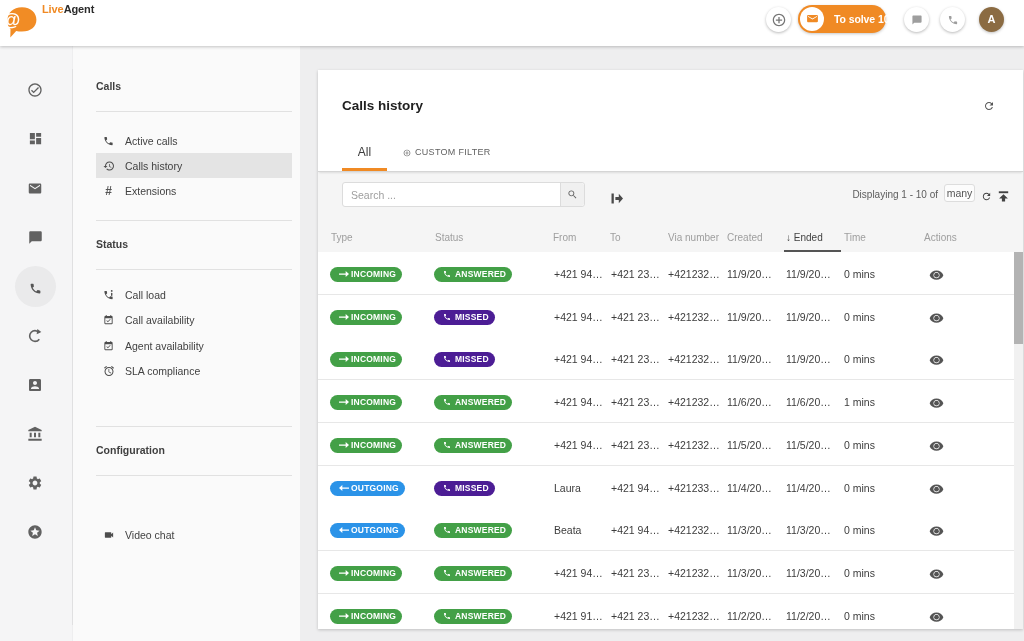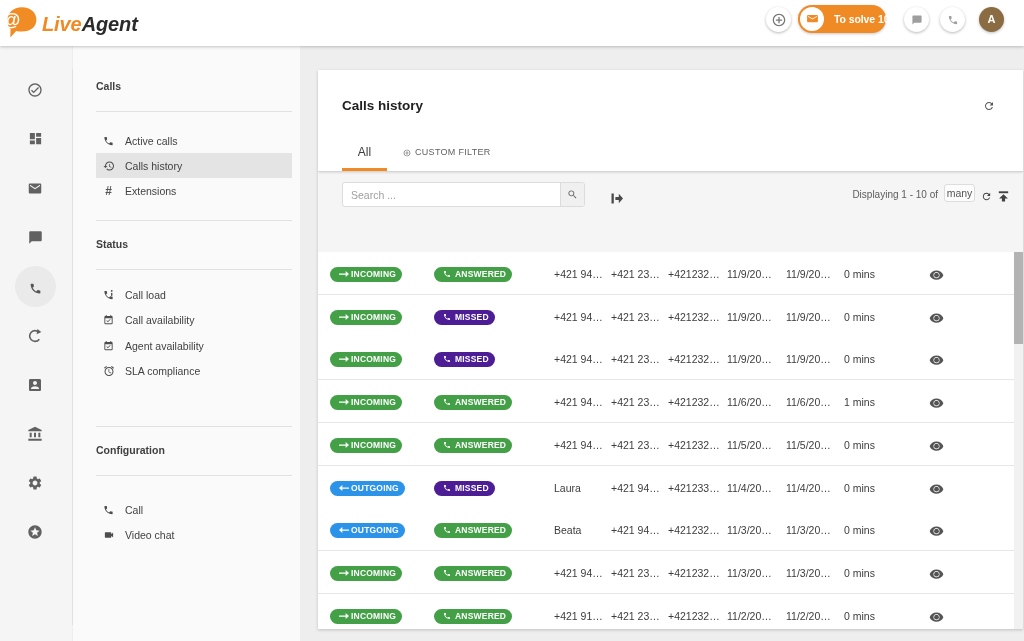--- a/index.html
+++ b/index.html
@@ -1,21 +1,21 @@
 <!DOCTYPE html>
 <html><head>
 <meta charset="utf-8">
 <style>
 * { margin:0; padding:0; box-sizing:border-box; }
 html,body { width:1024px; height:641px; overflow:hidden; font-family:"Liberation Sans", sans-serif; background:#eeeeef; -webkit-font-smoothing:antialiased; will-change:transform; }
 
 
 #hdr { position:absolute; top:0; left:0; width:1024px; height:46px; background:#fff; box-shadow:0 1px 3px rgba(0,0,0,.22); z-index:20; }
 #logo { position:absolute; left:0px; top:4px; }
-#logotext { position:absolute; left:42px; top:13px; font-size:20px; font-weight:bold; color:#2b2b2b; letter-spacing:-0.1px;font-style:italic;}
+#logotext { position:absolute; left:42px; top:3px; font-size:11px; font-weight:bold; color:#2b2b2b; letter-spacing:-0.1px;}
 #logotext .lv { color:#f08a24; }
 .hbtn { position:absolute; top:7px; width:25px; height:25px; border-radius:50%; background:#fff; box-shadow:0 1px 3px rgba(0,0,0,.28); }
 .hbtn svg { position:absolute; left:50%; top:50%; transform:translate(-50%,-50%); }
 #tosolve { position:absolute; left:798px; top:5px; width:88px; height:28px; background:#f08a24; border-radius:14px; box-shadow:0 1px 3px rgba(0,0,0,.22); }
 #tosolve .circ { position:absolute; left:2px; top:2px; width:24px; height:24px; background:#fff; border-radius:50%; }
 #tosolve .circ svg { position:absolute; left:7px; top:8px; }
 #tosolve .lbl { position:absolute; left:36px; top:8px; font-size:10.5px; font-weight:bold; color:#fff; letter-spacing:-0.1px; }
 #tosolve .num { position:absolute; left:80px; top:8px; font-size:10.5px; font-weight:bold; color:#fff; }
 #avatar { position:absolute; left:979px; top:7px; width:25px; height:25px; border-radius:50%; background:#8b6b42; color:#fff; font-size:11px; font-weight:bold; text-align:center; line-height:25px; box-shadow:0 1px 3px rgba(0,0,0,.25); }
 
@@ -204,26 +204,20 @@
     <svg width="12" height="12" viewBox="0 0 24 24" fill="#4d4d4d">
         <path d="M22 5.72l-4.6-3.86-1.29 1.53 4.6 3.86L22 5.72zM7.88 3.39L6.6 1.86 2 5.71l1.29 1.53 4.59-3.85zM12.5 8H11v6l4.75 2.85.75-1.23-4-2.37V8zM12 4c-4.97 0-9 4.03-9 9s4.02 9 9 9c4.97 0 9-4.03 9-9s-4.03-9-9-9zm0 16c-3.87 0-7-3.13-7-7s3.13-7 7-7 7 3.13 7 7-3.13 7-7 7z"></path>
       </svg>
     <span class="t">SLA compliance</span>
   </div>
 
   <div class="mdiv" style="top:380px;"></div>
   <div class="mtitle" style="top:398px;">Configuration</div>
   <div class="mdiv" style="top:429px;"></div>
 
-  <div class="mitem" style="top:451px;">
-    <svg width="11" height="11" viewBox="0 0 24 24" fill="#4d4d4d">
-        <path d="M6.62 10.79c1.44 2.83 3.76 5.14 6.59 6.59l2.2-2.2c.27-.27.67-.36 1.02-.24 1.12.37 2.33.57 3.57.57.55 0 1 .45 1 1V20c0 .55-.45 1-1 1-9.39 0-17-7.61-17-17 0-.55.45-1 1-1h3.5c.55 0 1 .45 1 1 0 1.25.2 2.45.57 3.57.11.35.03.74-.25 1.02l-2.2 2.2z"></path>
-      </svg>
-    <span class="t">Call</span>
-  </div>
   <div class="mitem" style="top:476px;">
     <svg width="12" height="11" viewBox="0 0 24 24" fill="#4d4d4d">
         <path d="M17 10.5V7c0-.55-.45-1-1-1H4c-.55 0-1 .45-1 1v10c0 .55.45 1 1 1h12c.55 0 1-.45 1-1v-3.5l4 4v-11l-4 4z"></path>
       </svg>
     <span class="t">Video chat</span>
   </div>
 </div>
 
 <div id="card">
   <div id="cardhead">
@@ -254,20 +248,32 @@
     <div id="many">many</div>
     <div id="tref"><svg width="11" height="11" viewBox="0 0 24 24" fill="#424242">
           <path d="M17.65 6.35C16.2 4.9 14.21 4 12 4c-4.42 0-7.99 3.58-7.99 8s3.57 8 7.99 8c3.73 0 6.84-2.55 7.73-6h-2.08c-.82 2.33-3.04 4-5.65 4-3.31 0-6-2.69-6-6s2.69-6 6-6c1.66 0 3.14.69 4.22 1.78L13 11h7V4l-2.35 2.35z"></path>
         </svg></div>
     <div id="ttop"><svg width="11" height="11" viewBox="0 0 11 11" fill="#424242">
           <path d="M0.8 0.3h9.4v1.9H0.8z"></path>
           <path d="M5.5 3.2L9.9 7.6H7.1v3H3.9v-3H1.1z"></path>
         </svg></div>
   </div>
 
+  <div id="thead">
+    <div style="left:13px;">Type</div>
+    <div style="left:117px;">Status</div>
+    <div style="left:235px;">From</div>
+    <div style="left:292px;">To</div>
+    <div style="left:350px;">Via number</div>
+    <div style="left:409px;">Created</div>
+    <div style="left:468px;" class="sorted">↓ Ended</div>
+    <div style="left:526px;">Time</div>
+    <div style="left:606px;">Actions</div>
+    <div class="sortbar"></div>
+  </div>
 
   <div id="rows">
       <div class="row" style="top:0px;">
         <div class="badge b-in"><svg width="10" height="8" viewBox="0 0 24 16">
             <path d="M0 6.5h16V1l8 7-8 7V9.5H0z" fill="#fff"></path>
           </svg>INCOMING</div>
         <div class="badge b-ans"><svg width="8" height="8" viewBox="0 0 24 24" fill="#fff">
             <path d="M6.62 10.79c1.44 2.83 3.76 5.14 6.59 6.59l2.2-2.2c.27-.27.67-.36 1.02-.24 1.12.37 2.33.57 3.57.57.55 0 1 .45 1 1V20c0 .55-.45 1-1 1-9.39 0-17-7.61-17-17 0-.55.45-1 1-1h3.5c.55 0 1 .45 1 1 0 1.25.2 2.45.57 3.57.11.35.03.74-.25 1.02l-2.2 2.2z"></path>
           </svg>ANSWERED</div>
         <div class="cell c-from">+421 94…</div>

